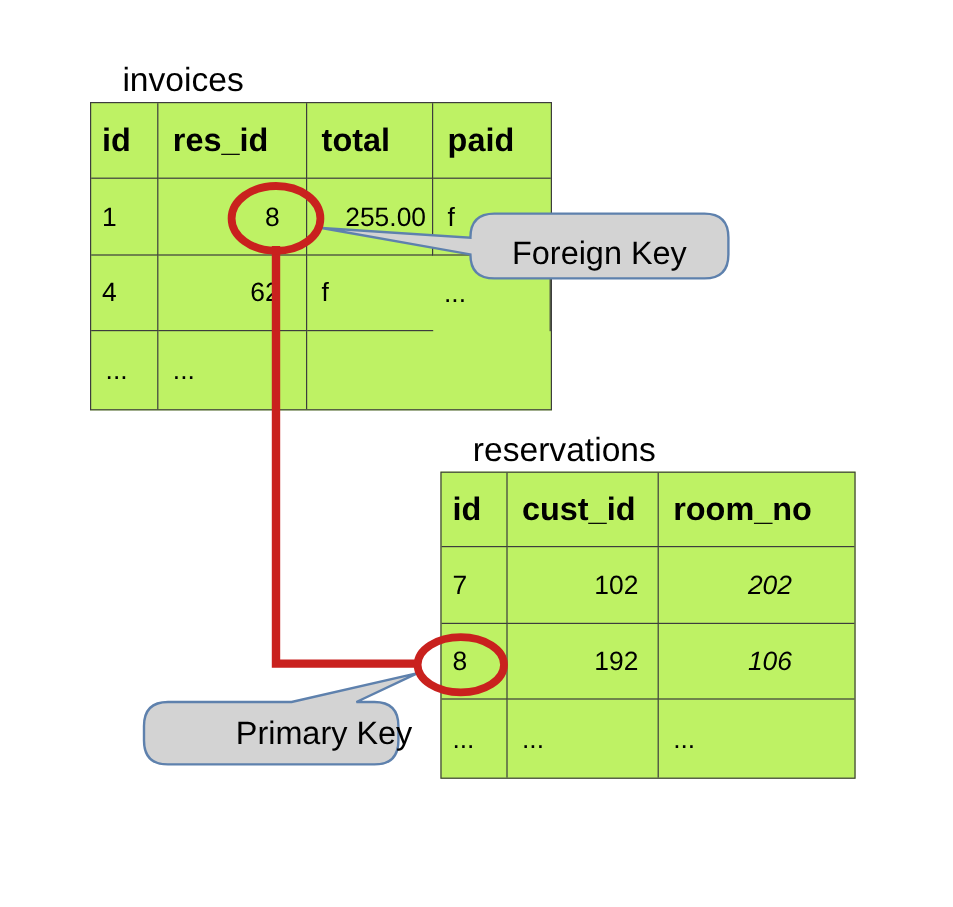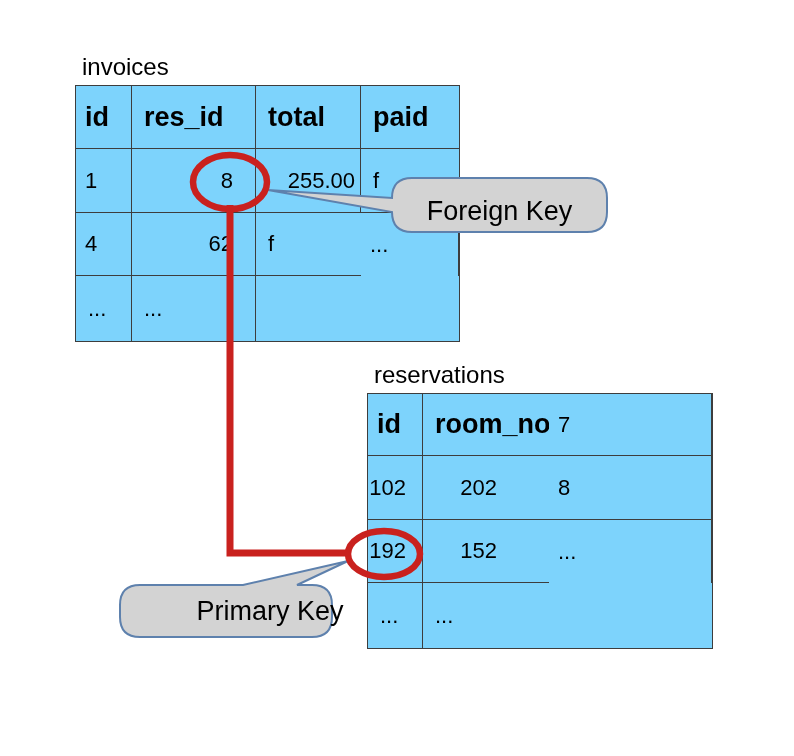--- a/index.html
+++ b/index.html
@@ -6,30 +6,31 @@
   #canvas{
     position:relative;
     width:794px;height:756px;
     background:#ffffff;
     font-family:"Liberation Sans",sans-serif;
     color:#000;
     overflow:hidden;
   }
   .tbl-title{
     position:absolute;
-    font-size:24px;
+    font-size:28px;
     line-height:26px;
     color:#000;
     z-index:1;
+    margin-left:20px;
   }
   .db-table{
     position:absolute;
     display:grid;
     border:1.5px solid #3d3d3d;
-    background:#7dd3fc;
+    background:#bef264;
     z-index:1;
     box-sizing:content-box;
   }
   #invoices-table{
     left:75px;top:85px;
     grid-template-columns:56px 124px 105px 98px;
     grid-template-rows:63px 64px 63px 65px;
   }
   #reservations-table{
     left:367px;top:393px;
@@ -49,21 +50,21 @@
   .cell.lastcol{border-right:none;}
   .cell.lastrow{border-bottom:none;}
   .cell.head{font-weight:bold;font-size:27px;}
   .al{justify-content:flex-start;}
   .ar{justify-content:flex-end;}
   .pl9{padding-left:9px;}
   .pl12{padding-left:12px;text-align:right;}
   .pr5{padding-right:5px;}
   .pr16{padding-right:16px;}
   .pr22{padding-right:22px;}
-  .pr52{padding-right:52px;}
+  .pr52{padding-right:52px;font-style:italic;}
   #overlay{
     position:absolute;left:0;top:0;width:794px;height:756px;
     z-index:2;
     pointer-events:none;
   }
   .callout-label{
     position:absolute;
     z-index:3;
     display:flex;
     align-items:center;
@@ -100,29 +101,30 @@
     <div class="cell al pl9 lastrow">...</div>
     <div class="cell al pl12 lastrow">...</div>
     <div class="cell al pl12 lastrow">...</div>
     <div class="cell al pl12 lastrow lastcol"></div>
   </div>
 
   <div class="tbl-title" style="left:374px;top:362px;">reservations</div>
 
   <div id="reservations-table" class="db-table">
     <div class="cell head al pl9">id</div>
+    <div class="cell head al pl12">cust_id</div>
     <div class="cell head al pl12 lastcol">room_no</div>
 
     <div class="cell al pl9">7</div>
     <div class="cell ar pr16">102</div>
     <div class="cell ar pr52 lastcol">202</div>
 
     <div class="cell al pl9">8</div>
     <div class="cell ar pr16">192</div>
-    <div class="cell ar pr52 lastcol">152</div>
+    <div class="cell ar pr52 lastcol">106</div>
 
     <div class="cell al pl9 lastrow">...</div>
     <div class="cell al pl12 lastrow">...</div>
     <div class="cell al pl12 lastrow lastcol">...</div>
   </div>
 
   <svg id="overlay" viewBox="0 0 794 756" xmlns="http://www.w3.org/2000/svg">
 
     <path d="M 412 178 H 587 Q 607 178 607 198 V 212 Q 607 232 587 232 H 412 Q 392 232 392 212 L 268 190 L 392 198 Q 392 178 412 178 Z" fill="#d3d3d3" stroke="#5e81ad" stroke-width="2"></path>
 

